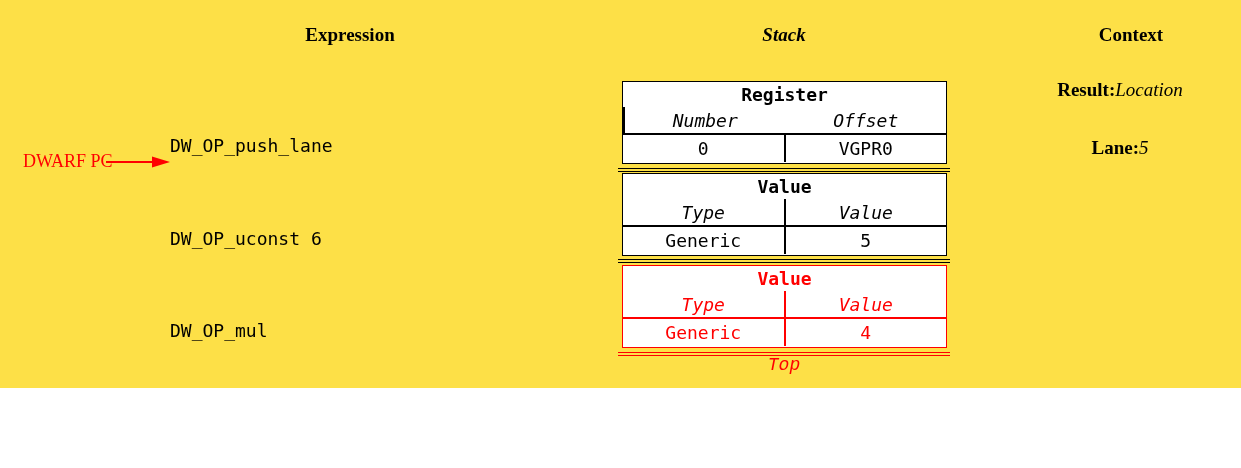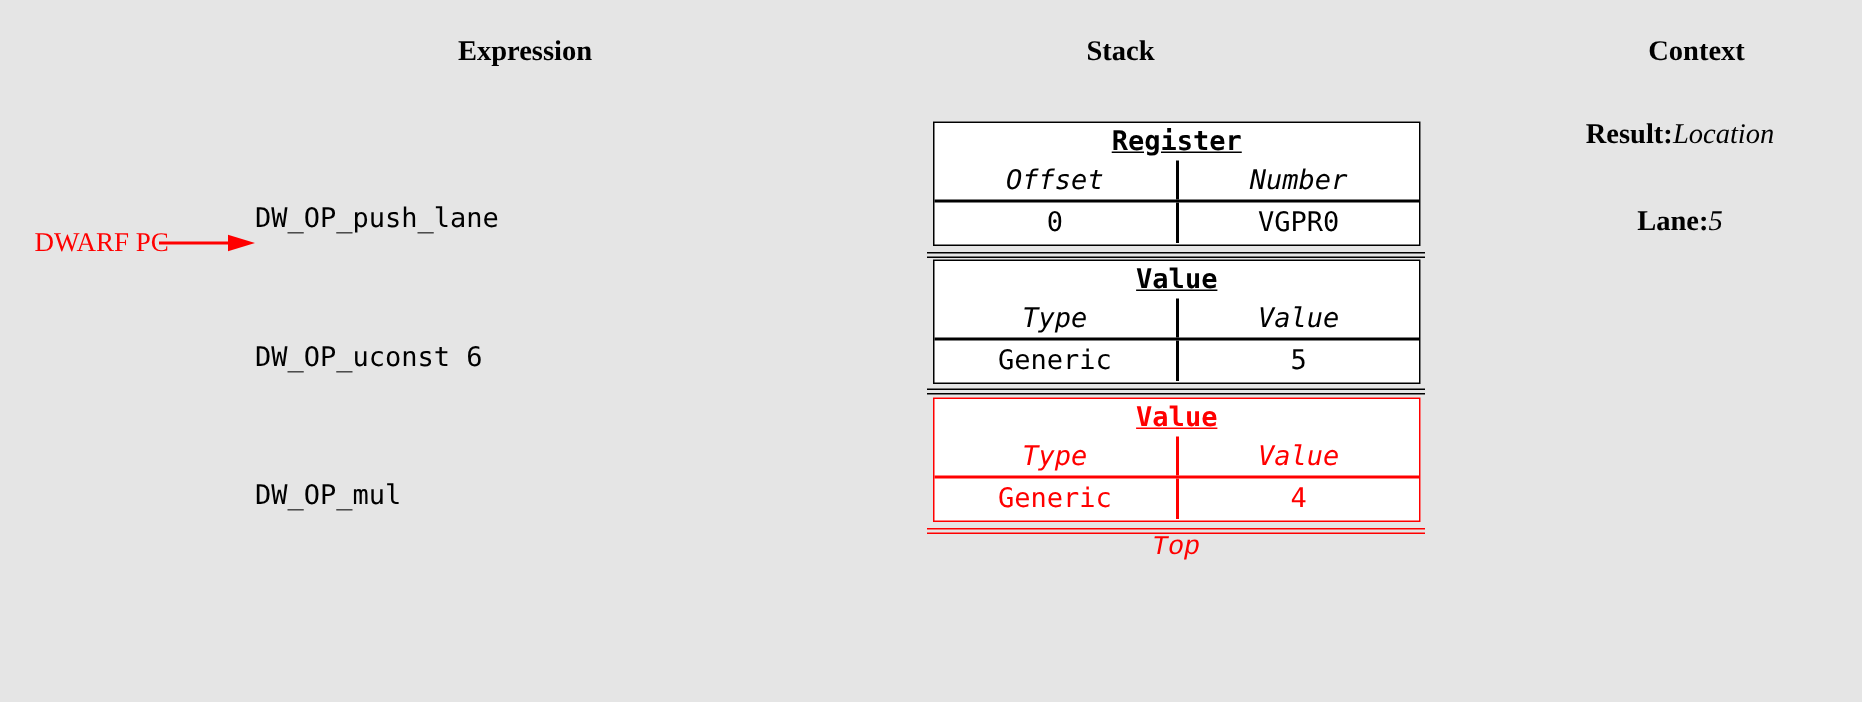--- a/index.html
+++ b/index.html
@@ -1,20 +1,20 @@
 <!DOCTYPE html>
 <html><head>
 <meta charset="utf-8">
 <style>
   html, body { margin: 0; padding: 0; background: #ffffff; }
   .canvas {
     position: relative;
     width: 1241px;
-    height: 468px;
-    background: #e5e5e5;
+    height: 388px;
+    background: #fde047;
     overflow: hidden;
     font-family: "Liberation Serif", "DejaVu Serif", serif;
     color: #000000;
   }
 
   
   .col-title {
     position: absolute;
     top: 24px;
     transform: translateX(-50%);
@@ -65,21 +65,20 @@
     display: flex;
     flex-direction: column;
   }
   .stbl.red { color: #ff0000; }
   .stbl .hdr {
     height: 25px;
     display: flex;
     align-items: center;
     justify-content: center;
     font-weight: bold;
-    text-decoration: underline;
   }
   .stbl .sub {
     height: 26px;
     display: flex;
     font-style: italic;
   }
   .stbl .dat {
     height: 29px;
     display: flex;
     border-top: 2px solid currentColor;
@@ -127,21 +126,21 @@
   }
   .ctx-line .lbl { font-weight: bold; }
   .ctx-line .val { font-style: italic; }
 </style>
 </head>
 <body>
 
 <div class="canvas">
 
   <div class="col-title" style="left:350px;">Expression</div>
-  <div class="col-title" style="left:747px;">Stack</div>
+  <div class="col-title" style="left:784px;font-style:italic;">Stack</div>
   <div class="col-title" style="left:1131px;">Context</div>
 
   <div class="expr-list">
     <div>DW_OP_push_lane</div>
     <div>DW_OP_uconst 6</div>
     <div>DW_OP_mul</div>
     
     
     
     
@@ -153,22 +152,22 @@
 
   <div class="pc-label">DWARF PC</div>
   <svg class="pc-arrow" width="65" height="16">
     <line x1="0" y1="8" x2="48" y2="8" stroke="#ff0000" stroke-width="2"></line>
     <polygon points="46,2.5 64,8 46,13.5" fill="#ff0000"></polygon>
   </svg>
 
   <div class="stbl" style="top:81px;">
     <div class="hdr">Register</div>
     <div class="sub">
+      <div class="cell rightcol">Number</div>
       <div class="cell">Offset</div>
-      <div class="cell rightcol">Number</div>
     </div>
     <div class="dat">
       <div class="cell">0</div>
       <div class="cell rightcol">VGPR0</div>
     </div>
   </div>
   <div class="dline" style="top:168px;"></div>
 
   <div class="stbl" style="top:173px;">
     <div class="hdr">Value</div>

